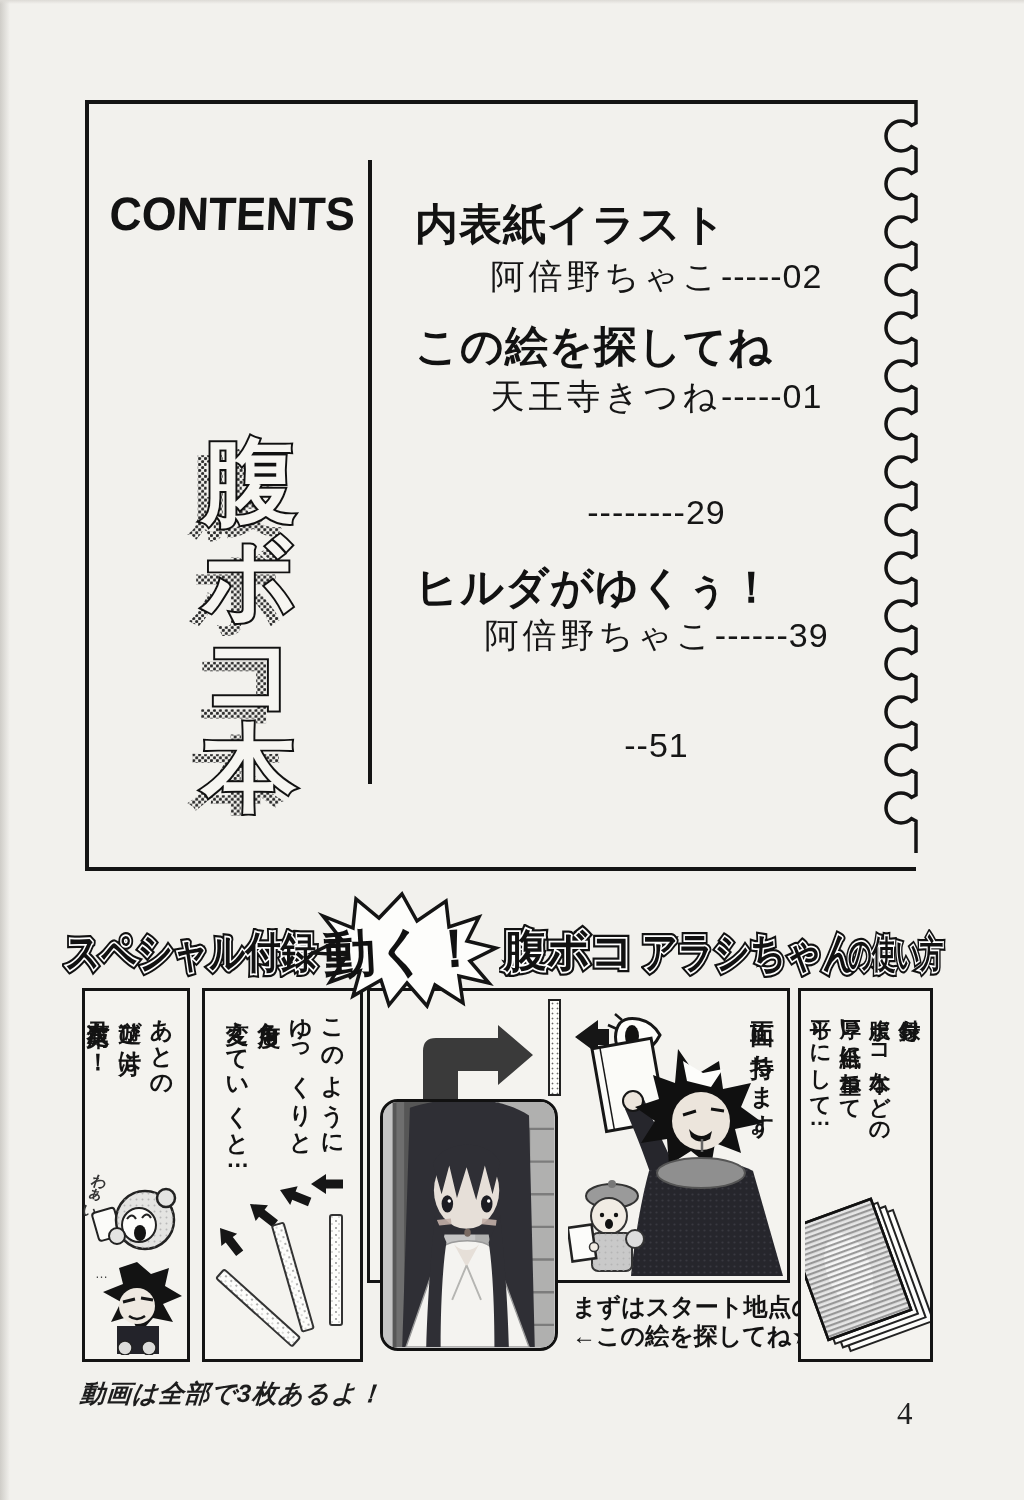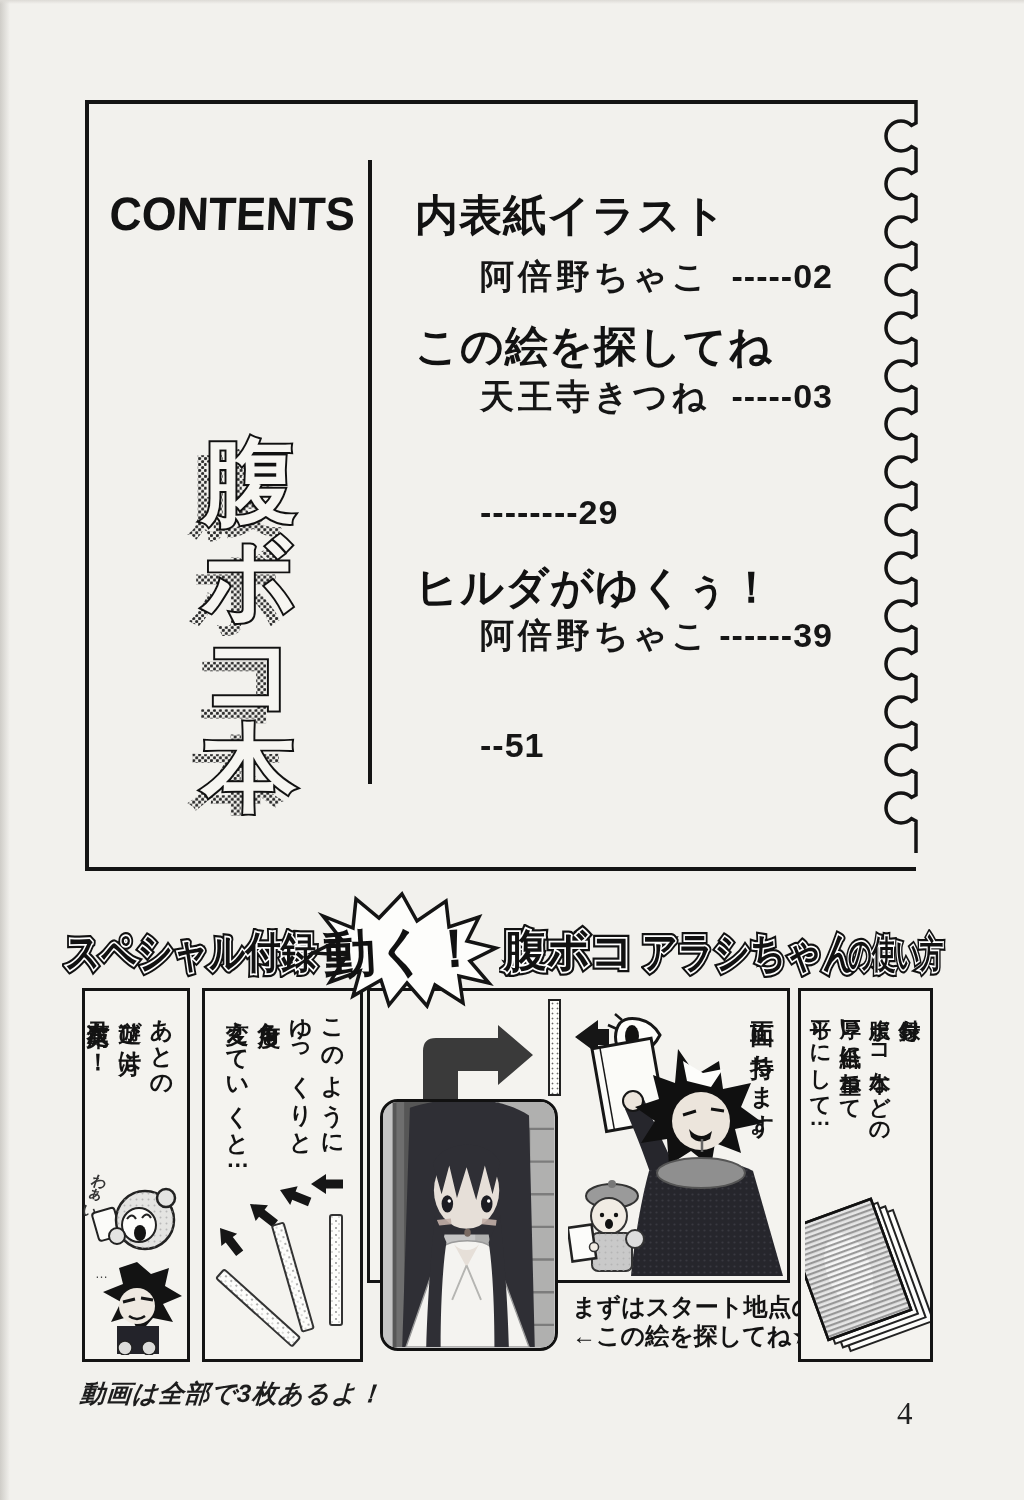--- a/index.html
+++ b/index.html
@@ -26,26 +26,26 @@
     transform:scaleX(.95) skewX(-3deg);transform-origin:left top;
     white-space:nowrap;
   }
   .contents-divider{position:absolute;left:279px;top:56px;width:4px;height:624px;background:#141414;}
   .toc-title{
     position:absolute;left:326px;font-size:43px;font-weight:800;
     letter-spacing:1px;white-space:nowrap;color:#121212;
   }
   .toc-authorline{
     position:absolute;left:391px;width:353px;display:flex;
-    justify-content:space-between;align-items:baseline;
-    font-size:34px;font-weight:700;color:#161616;
+    justify-content:center;align-items:baseline;
+    font-size:34px;font-weight:400;color:#161616;
   }
   .toc-author{letter-spacing:4px;white-space:nowrap;}
   .toc-right{white-space:nowrap;letter-spacing:1px;}
-  .t1{top:83px}.a1{top:150px}
+  .t1{top:92px}.a1{top:150px}
   .t2{top:214px}.a2{top:270px}
   .t3{top:335px}.a3{top:389px}
   .t4{top:455px}.a4{top:509px}
   .t5{top:572px}.a5{top:622px}
   .vtitle{position:absolute;left:44px;top:322px;width:232px;height:390px;}
   svg text{font-family:"Liberation Sans","DejaVu Sans",sans-serif;}
 
   
   .ot{position:absolute;font-weight:900;white-space:nowrap;transform-origin:left top;}
   .ot .lyr{display:inline-block;}
@@ -151,21 +151,21 @@
 
   <div class="toc-title t1">内表紙イラスト</div>
   <div class="toc-authorline a1">
     <span class="toc-author">阿倍野ちゃこ</span>
     <span class="toc-right"><span>-----</span><span>02</span></span>
   </div>
 
   <div class="toc-title t2">この絵を探してね</div>
   <div class="toc-authorline a2">
     <span class="toc-author">天王寺きつね</span>
-    <span class="toc-right"><span>-----</span><span>03</span></span>
+    <span class="toc-right"><span>-----</span><span>01</span></span>
   </div>
 
   <div class="toc-authorline a3">
     <span class="toc-right"><span>--------</span><span>29</span></span>
   </div>
 
   <div class="toc-title t4">ヒルダがゆくぅ！</div>
   <div class="toc-authorline a4">
     <span class="toc-author">阿倍野ちゃこ</span>
     <span class="toc-right"><span>------</span><span>39</span></span>

